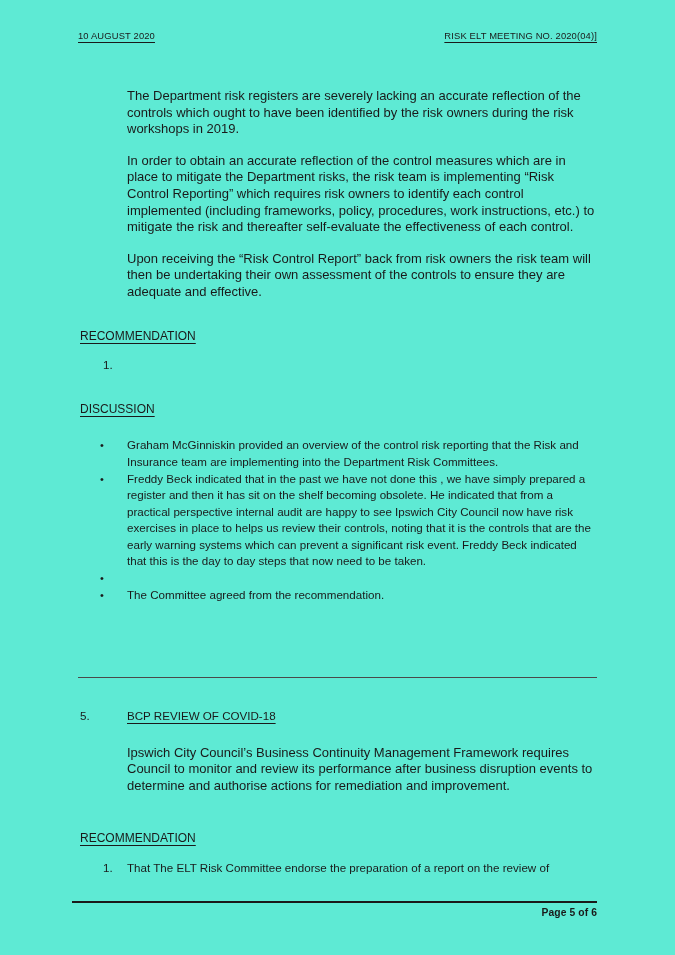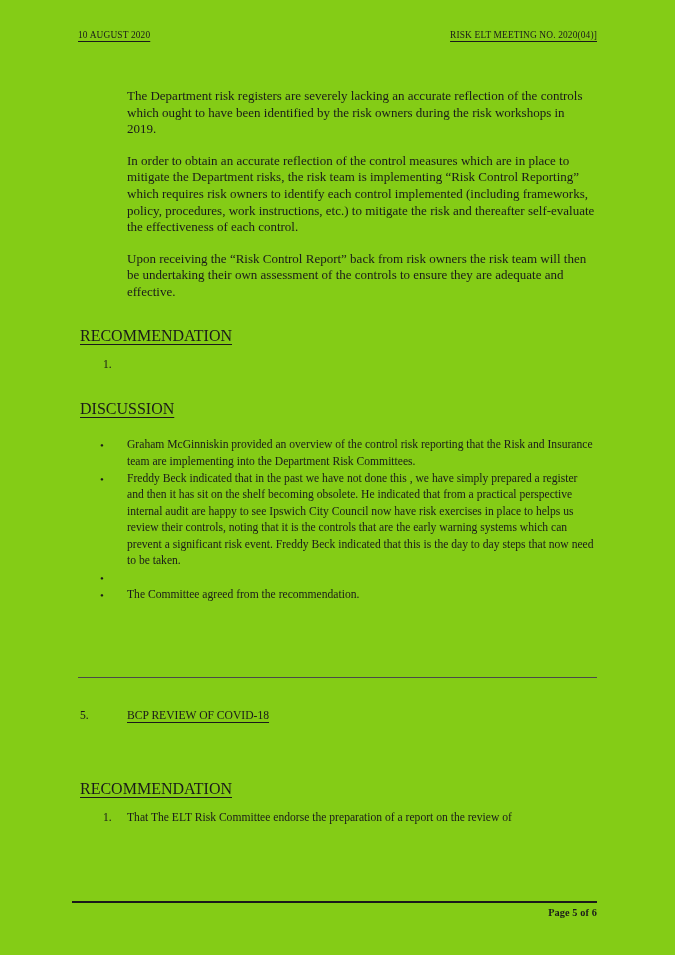--- a/index.html
+++ b/index.html
@@ -13,22 +13,21 @@
     font-family: "Liberation Sans", sans-serif;
     color: #1a1a1a;
     position: relative;
     overflow: hidden;
   }
   .page {
     position: absolute;
     left: 0; top: 0;
     width: 675px;
     height: 955px;
-    background: #84cc16;
-    font-family: Liberation Serif, serif;
+    background: #5eead4;
   }
 
   
   .doc-header {
     position: absolute;
     left: 78px;
     top: 30px;
     width: 519px;
     display: flex;
     justify-content: space-between;
@@ -55,21 +54,21 @@
     padding: 0 80px 0 127px;
     font-size: 13px;
     line-height: 16.6px;
     text-align: left;
   }
   .para.last-in-block { margin-bottom: 0; }
 
   .section-heading {
     margin: 0;
     padding: 0 0 0 80px;
-    font-size: 16px;
+    font-size: 12px;
     line-height: 16.6px;
   }
   .section-heading span.u {
     text-decoration: underline;
     text-underline-offset: 2.5px;
   }
 
   
   .num-list {
     margin: 0;
@@ -217,20 +216,21 @@
   <div class="rule" style="top:677px;"></div>
 
   <div style="position:absolute; left:0; top:708px; width:675px;">
     <div class="numbered-section">
       <span class="sec-num">5.</span>
       <span class="sec-title">BCP REVIEW OF COVID-18</span>
     </div>
 
     <div class="spacer-md"></div>
 
+    <p class="para last-in-block">Ipswich City Council’s Business Continuity Management Framework requires Council to monitor and review its performance after business disruption events to determine and authorise actions for remediation and improvement.</p>
 
     <div class="spacer-lg"></div>
     <div style="height:9px;"></div>
 
     <div class="section-heading">
       <span class="u">RECOMMENDATION</span>
     </div>
 
     <div class="spacer-sm"></div>
 

